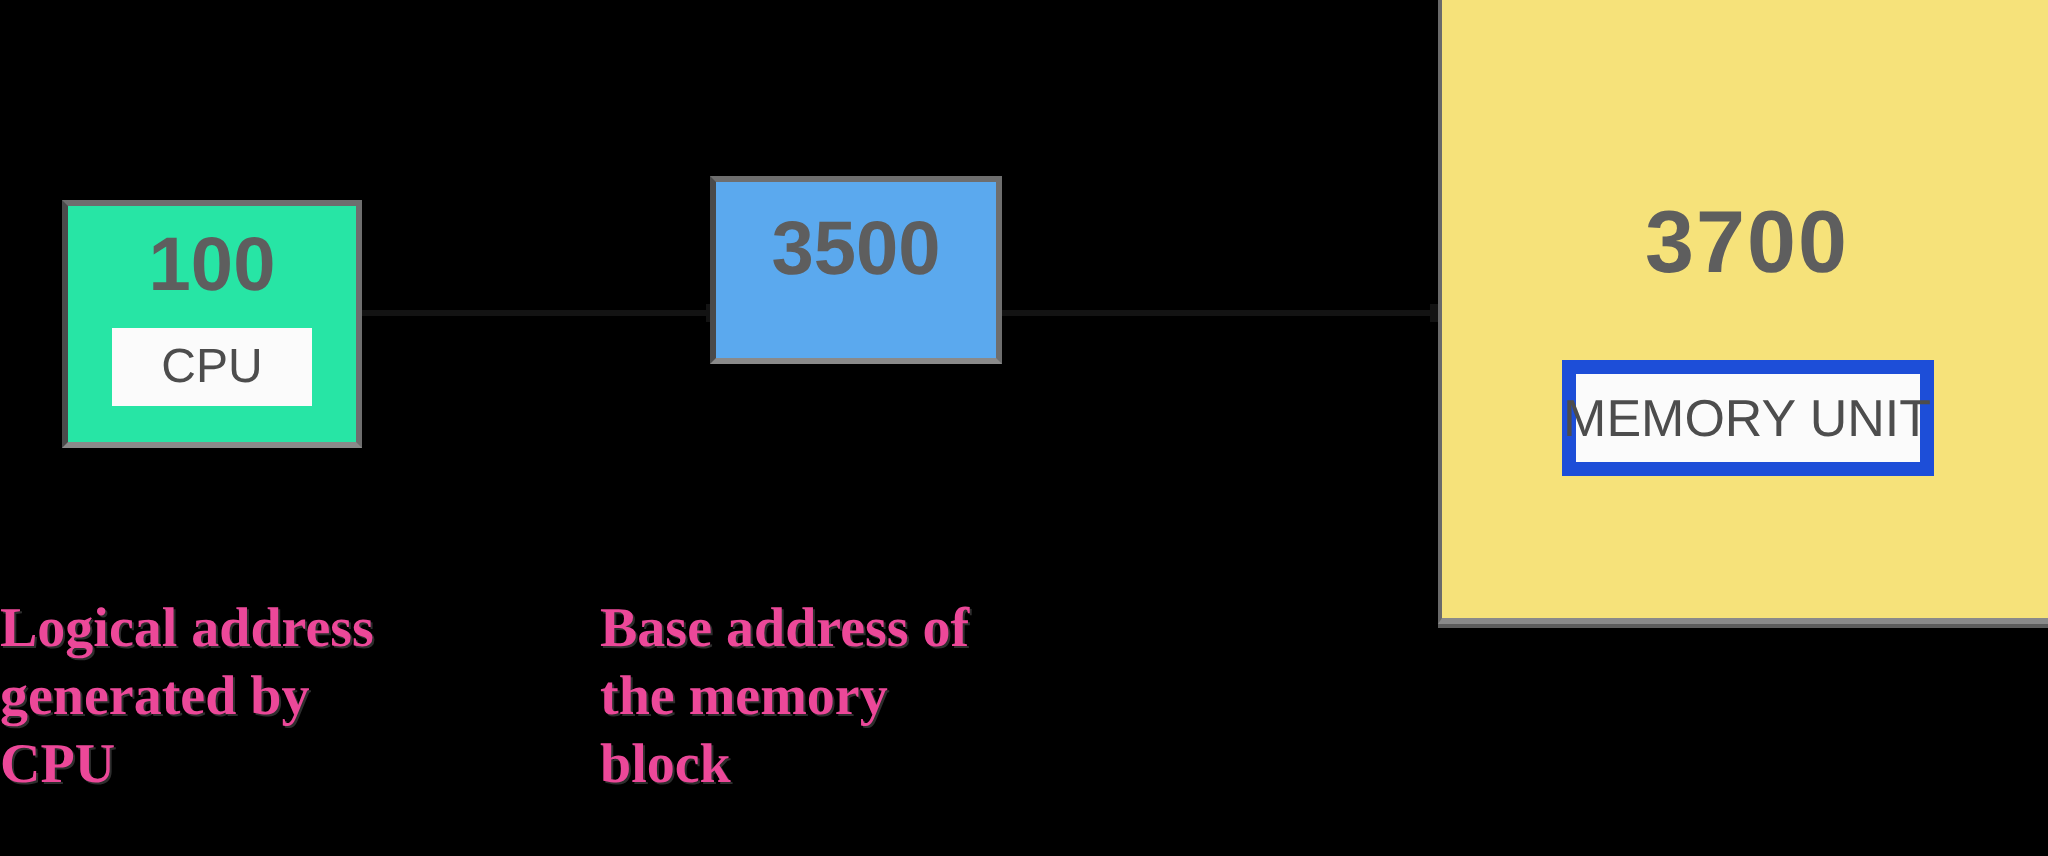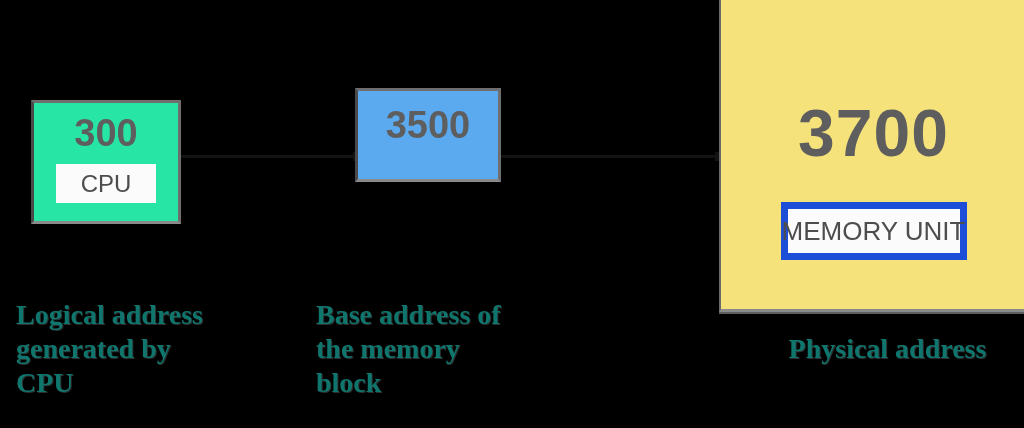--- a/index.html
+++ b/index.html
@@ -77,21 +77,21 @@
 
   .address-value {
     color: #5e5e5e;
     font-weight: bold;
     text-align: center;
     line-height: 1;
     white-space: nowrap;
   }
   #cpu-value { font-size: 38px; margin-top: 11px; }
   #mmu-value { font-size: 38px; margin-top: 15px; }
-  #memory-value { font-size: 66px; margin-top: 100px; letter-spacing: 1px; text-align: center; }
+  #memory-value { font-size: 44px; margin-top: 100px; letter-spacing: 1px; text-align: center; }
 
   .name-plate {
     background: #FBFBFB;
     color: #4d4d4d;
     text-align: center;
     white-space: nowrap;
     display: flex;
     align-items: center;
     justify-content: center;
     box-sizing: border-box;
@@ -116,24 +116,23 @@
     border: 7px solid #1d4ed8;
   }
 
   
   .caption {
     position: absolute;
     font-family: "Liberation Serif", serif;
     font-weight: bold;
     font-size: 28px;
     line-height: 34px;
-    color: #0f766e;
+    color: #ec4899;
     text-shadow: 1px 1px 0 #2e2e2e;
     white-space: pre-line;
-    margin-left: 16px;
   }
   #caption-logical { left: 0px;   top: 298px; width: 260px; }
   #caption-base    { left: 300px; top: 298px; width: 260px; }
   #caption-physical{ left: 719px; top: 332px; width: 305px; text-align: center; }
 
   
   #memory-underline {
     position: absolute;
     left: 719px;
     top: 312px;
@@ -147,21 +146,21 @@
 
 <div id="canvas">
 
   <div class="connector" style="left:181px; top:155px; width:176px;"></div>
   <div class="connector-cap" style="left:353px; top:152px;"></div>
 
   <div class="connector" style="left:501px; top:155px; width:220px;"></div>
   <div class="connector-cap" style="left:715px; top:152px;"></div>
 
   <div class="unit-box small" id="cpu-box">
-    <div class="address-value" id="cpu-value">300</div>
+    <div class="address-value" id="cpu-value">100</div>
     <div class="name-plate" id="cpu-plate">CPU</div>
   </div>
 
   <div class="unit-box small" id="mmu-box">
     <div class="address-value" id="mmu-value">3500</div>
   </div>
 
   <div class="unit-box large" id="memory-box">
     <div class="address-value" id="memory-value">3700</div>
     <div class="name-plate" id="memory-plate">MEMORY UNIT</div>
@@ -169,15 +168,14 @@
   <div id="memory-underline"></div>
 
   <div class="caption" id="caption-logical">Logical address
 generated by
 CPU</div>
 
   <div class="caption" id="caption-base">Base address of
 the memory
 block</div>
 
-  <div class="caption" id="caption-physical">Physical address</div>
 
 </div>
 
 </body></html>

